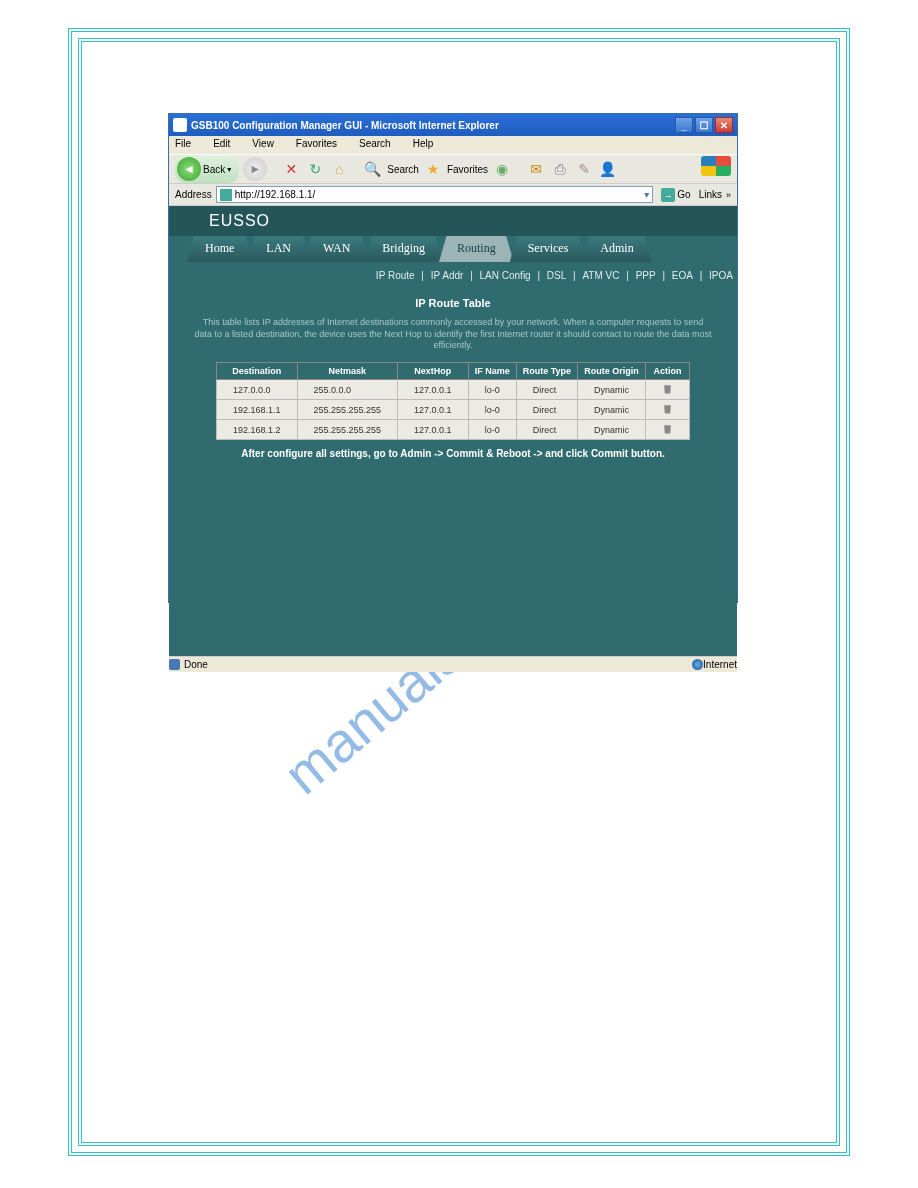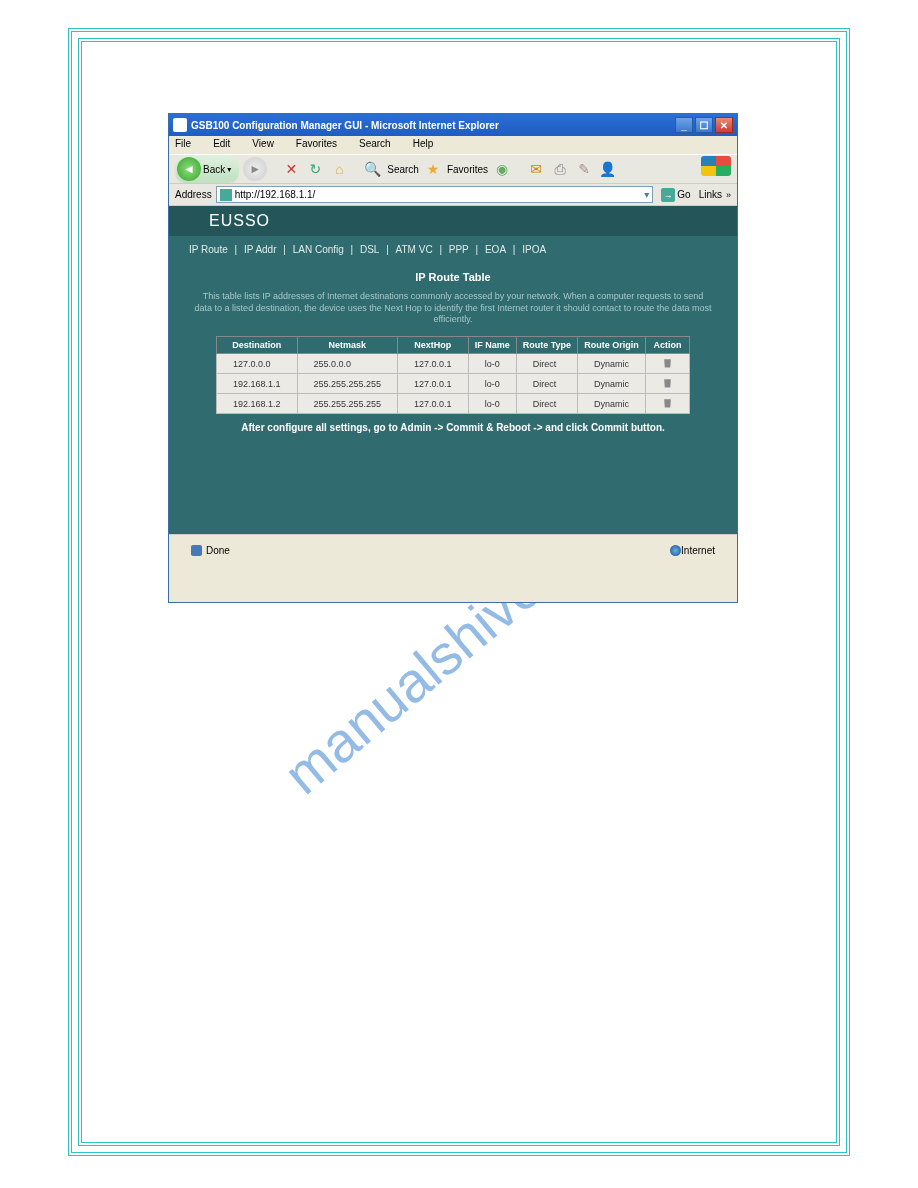--- a/index.html
+++ b/index.html
@@ -56,45 +56,45 @@
   .addr-input { flex:1; height:17px;background:#fff;border:1px solid #7f9db9;display:flex;align-items:center;padding:0 3px;gap:3px; }
   .addr-icon { width:12px;height:12px;background:#4a9; }
   .go-btn { display:flex;align-items:center;gap:2px;padding:1px 4px;background:#e8e8e0; }
   .go-icon{width:14px;height:14px;background:#4a9;color:#fff;display:flex;align-items:center;justify-content:center;font-size:9px;border-radius:2px;}
   .win-logo { width:30px;height:20px; margin-left:auto;
      background: conic-gradient(#e74c3c 0 25%, #27ae60 0 50%, #f1c40f 0 75%, #2980b9 0 100%);
      border-radius:3px;
      position:absolute; right:6px; top:42px;
   }
   .content-area {
-    height: 328px;
+    height: 450px;
     background: #2f6b6f;
     position: relative;
     overflow: hidden;
   }
   .header-strip {
     height: 30px; background: #245659;
     display:flex;align-items:center;padding-left:40px;
   }
   .logo { color:#fff;font-family:'Arial Black',Arial;font-size:16px;letter-spacing:1px; }
   .main-tabs { height:26px; display:flex; padding-left:18px; background:#2f6b6f; }
   .main-tab { color:#fff; padding:5px 18px; font-family:'Times New Roman',serif; font-size:12px; cursor:pointer; background:linear-gradient(#3a7a7e,#2a5a5e); clip-path: polygon(10% 0,90% 0,100% 100%,0 100%); margin-right:-4px;}
   .main-tab.active { background:#9db4b6; color:#1a4448; }
-  .sub-tabs { text-align:left; color:#dfecec; padding:8px 16px; font-size:10px; }
+  .sub-tabs { text-align:right; color:#dfecec; padding:8px 0; font-size:10px; }
   .sub-tabs span { padding:0 4px; }
   .page-title { color:#fff; text-align:center; font-weight:bold; font-size:11px; margin:8px 0; }
   .desc { color:#a8c8c8; font-size:9px; text-align:center; padding:0 24px; line-height:1.3; margin-bottom:10px;}
   .route-table { margin:0 auto; border-collapse:collapse; background:#86efac; font-size:9px; }
   .route-table th { background:#2f6b6f; color:#fff; padding:3px 6px; border:1px solid #888; font-weight:bold; }
   .route-table td { background:#eceae4; padding:3px 16px; border:1px solid #bbb; color:#333; }
   .trash-icon { width:11px;height:11px;display:inline-block;background:#888; clip-path: polygon(20% 20%, 80% 20%, 75% 95%, 25% 95%); border-top:2px solid #666; margin:0 auto;}
   .action-buttons { text-align:center; margin:14px 0; }
   .action-buttons button { background:linear-gradient(#fff,#e0e0e0); border:1px solid #888; padding:3px 12px; margin:0 6px; font-size:10px; border-radius:2px;}
   .footer-note { color:#fff; text-align:center; font-size:10px; font-weight:bold; margin-top:8px;}
-  .statusbar { height:32px;background:#ece9d8;border-top:1px solid #ccc;display:flex;align-items:center;padding:0 22px;font-size:10px;gap:4px;}
+  .statusbar { height:16px;background:#ece9d8;border-top:1px solid #ccc;display:flex;align-items:center;padding:0 0;font-size:10px;gap:4px;}
   .status-icon { width:11px;height:11px;background:#4978b8;border-radius:2px; }
   .globe-icon { width:11px;height:11px;border-radius:50%;background:radial-gradient(#7ad,#059); }
   .status-right { margin-left:auto; display:flex; align-items:center; }
   .watermark {
     position: absolute;
     left: 50%; top: 54%;
     transform: translate(-50%,-50%) rotate(-40deg);
     font-size: 56px;
     color: #4d8fd6;
     opacity: 0.6;
@@ -170,20 +170,29 @@
       <span>Go</span>
     </div>
     <span>Links</span>
     <span style="font-size:9px;">»</span>
   </div>
 
   <div class="content-area">
     <div class="header-strip">
       <div class="logo">EUSSO</div>
     </div>
+    <div class="main-tabs">
+      <div class="main-tab">Home</div>
+      <div class="main-tab">LAN</div>
+      <div class="main-tab">WAN</div>
+      <div class="main-tab">Bridging</div>
+      <div class="main-tab active">Routing</div>
+      <div class="main-tab">Services</div>
+      <div class="main-tab">Admin</div>
+    </div>
     <div class="sub-tabs">
       <span>IP Route</span> |
       <span>IP Addr</span> |
       <span>LAN Config</span> |
       <span>DSL</span> |
       <span>ATM VC</span> |
       <span>PPP</span> |
       <span>EOA</span> |
       <span>IPOA</span>
     </div>

